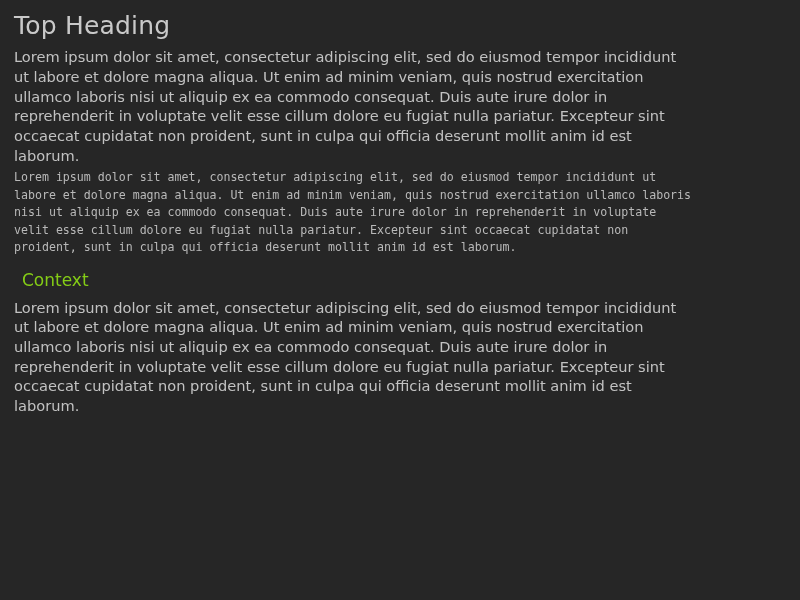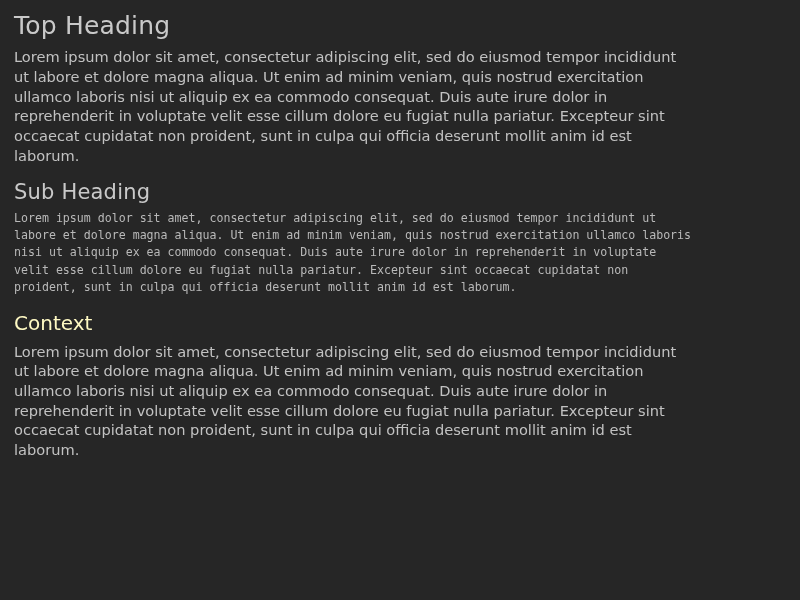--- a/index.html
+++ b/index.html
@@ -33,24 +33,24 @@
     font-family: "DejaVu Sans", sans-serif;
     font-size: 21px;
     font-weight: normal;
     color: #c9c9c9;
     margin: 14px 0 4px 0;
     line-height: 1.25;
     letter-spacing: 0.2px;
   }
   .h3 {
     font-family: "DejaVu Sans", sans-serif;
-    font-size: 20px;
+    font-size: 17px;
     font-weight: normal;
-    color: #fef9c3;
-    margin: 14px 0 6px 0;
+    color: #84cc16;
+    margin: 14px 0 6px 8px;
     line-height: 1.25;
   }
   .para {
     font-family: "DejaVu Sans", sans-serif;
     font-size: 14.6px;
     line-height: 1.35;
     color: #c2c2c2;
     margin: 0 0 4px 0;
     max-width: 775px;
     text-align: left;
@@ -67,21 +67,20 @@
 </style>
 </head>
 <body>
 
 <div class="page">
 
   <h1 class="h1">Top Heading</h1>
 
   <p class="para">Lorem ipsum dolor sit amet, consectetur adipiscing elit, sed do eiusmod tempor incididunt ut labore et dolore magna aliqua. Ut enim ad minim veniam, quis nostrud exercitation ullamco laboris nisi ut aliquip ex ea commodo consequat. Duis aute irure dolor in reprehenderit in voluptate velit esse cillum dolore eu fugiat nulla pariatur. Excepteur sint occaecat cupidatat non proident, sunt in culpa qui officia deserunt mollit anim id est laborum.</p>
 
-  <h2 class="h2">Sub Heading</h2>
 
   <p class="mono">Lorem ipsum dolor sit amet, consectetur adipiscing elit, sed do eiusmod tempor incididunt ut labore et dolore magna aliqua. Ut enim ad minim veniam, quis nostrud exercitation ullamco laboris nisi ut aliquip ex ea commodo consequat. Duis aute irure dolor in reprehenderit in voluptate velit esse cillum dolore eu fugiat nulla pariatur. Excepteur sint occaecat cupidatat non proident, sunt in culpa qui officia deserunt mollit anim id est laborum.</p>
 
   <h3 class="h3">Context</h3>
 
   <p class="para">Lorem ipsum dolor sit amet, consectetur adipiscing elit, sed do eiusmod tempor incididunt ut labore et dolore magna aliqua. Ut enim ad minim veniam, quis nostrud exercitation ullamco laboris nisi ut aliquip ex ea commodo consequat. Duis aute irure dolor in reprehenderit in voluptate velit esse cillum dolore eu fugiat nulla pariatur. Excepteur sint occaecat cupidatat non proident, sunt in culpa qui officia deserunt mollit anim id est laborum.</p>
 
 </div>
 
 </body></html>

